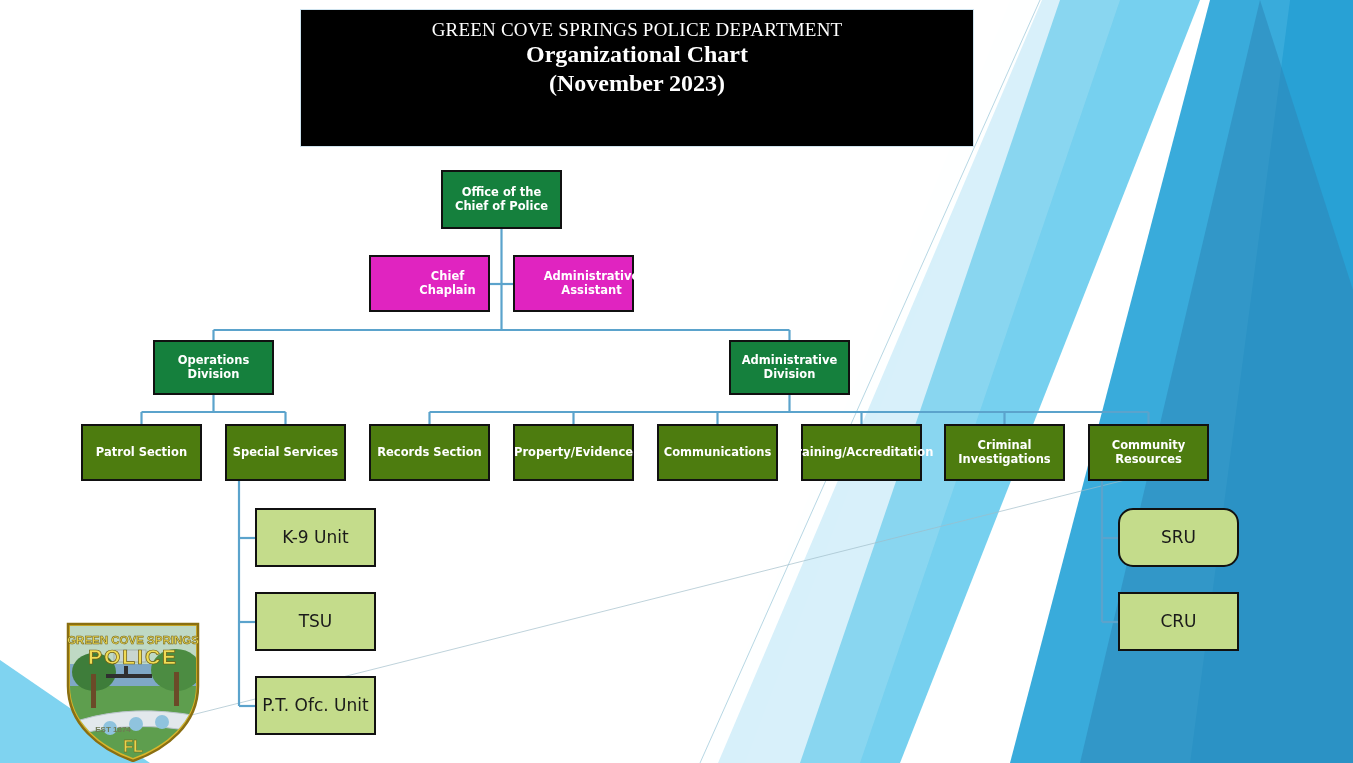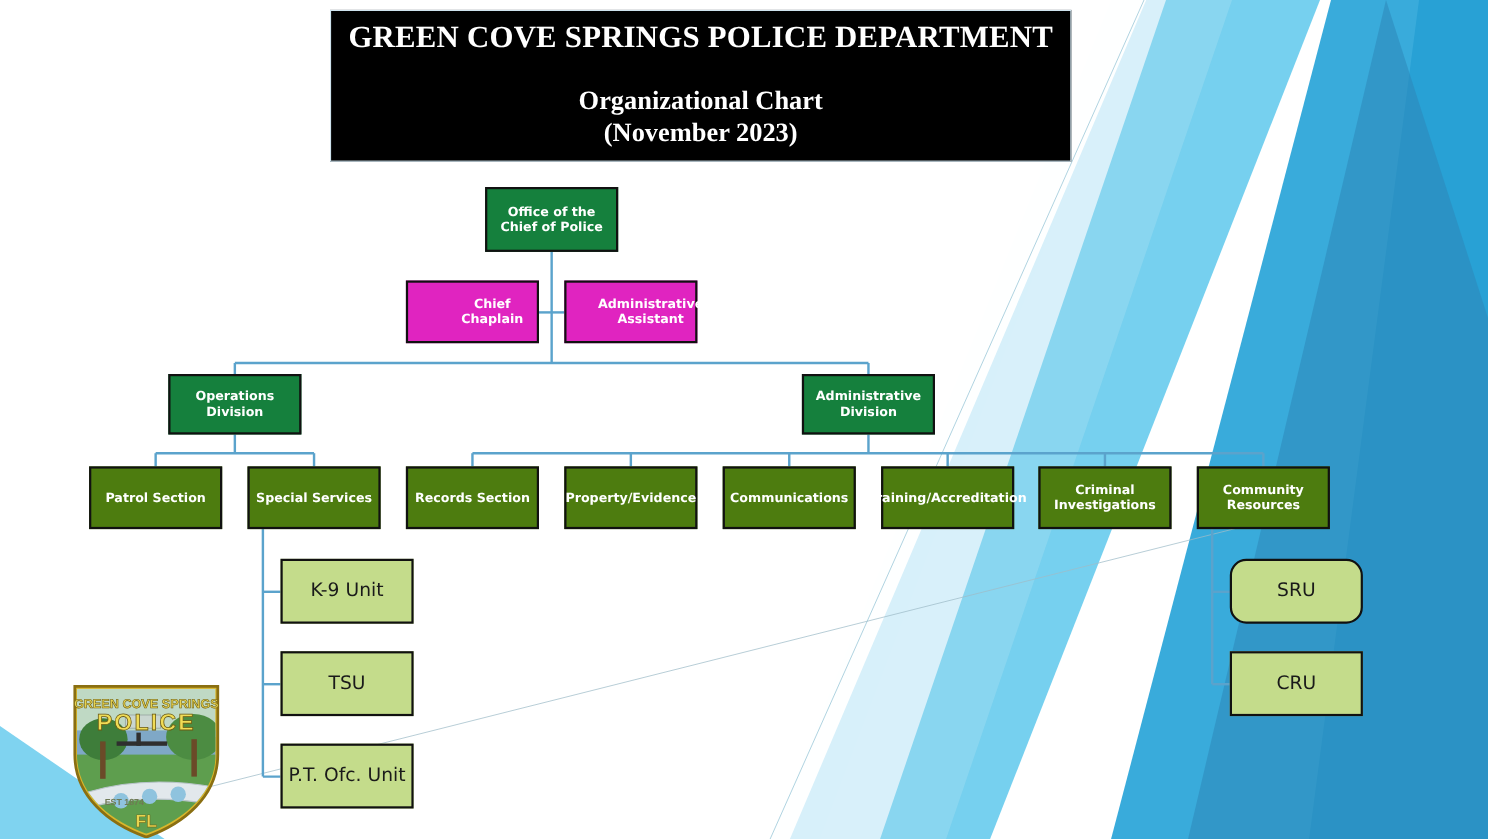--- a/index.html
+++ b/index.html
@@ -9,22 +9,22 @@
   
   .bgsvg{position:absolute;inset:0;width:1353px;height:763px;}
 
   
   #title-banner{
     position:absolute;left:300px;top:9px;width:674px;height:138px;
     background:#000000;border:1px solid #cfe3ee;
     display:flex;flex-direction:column;align-items:center;justify-content:flex-start;
     padding-top:9px;box-sizing:border-box;
   }
-  #title-banner .l1{font-family:"Liberation Serif","DejaVu Serif",serif;font-weight:700;color:#ffffff;font-size:28px;letter-spacing:.2px;line-height:1.12;}
-  #title-banner .l2{font-family:"Liberation Serif","DejaVu Serif",serif;font-weight:700;color:#ffffff;font-size:24px;line-height:1.2;margin-top:28px;}
+  #title-banner .l1{font-family:"Liberation Serif","DejaVu Serif",serif;font-weight:400;color:#ffffff;font-size:19px;letter-spacing:.2px;line-height:1.12;}
+  #title-banner .l2{font-family:"Liberation Serif","DejaVu Serif",serif;font-weight:700;color:#ffffff;font-size:24px;line-height:1.2;}
   #title-banner .l3{font-family:"Liberation Serif","DejaVu Serif",serif;font-weight:700;color:#ffffff;font-size:24px;line-height:1.2;}
 
   
   .lines{position:absolute;inset:0;width:1353px;height:763px;}
 
   
   .node{
     position:absolute;box-sizing:border-box;border:2.5px solid #111111;
     display:flex;align-items:center;justify-content:center;text-align:center;
     line-height:1.18;padding:2px 3px;

